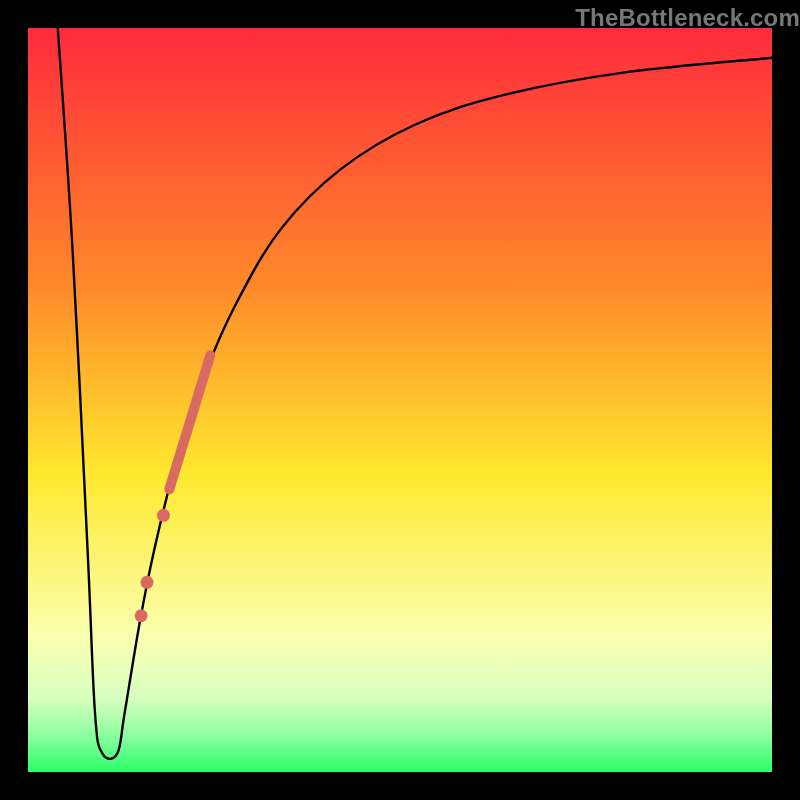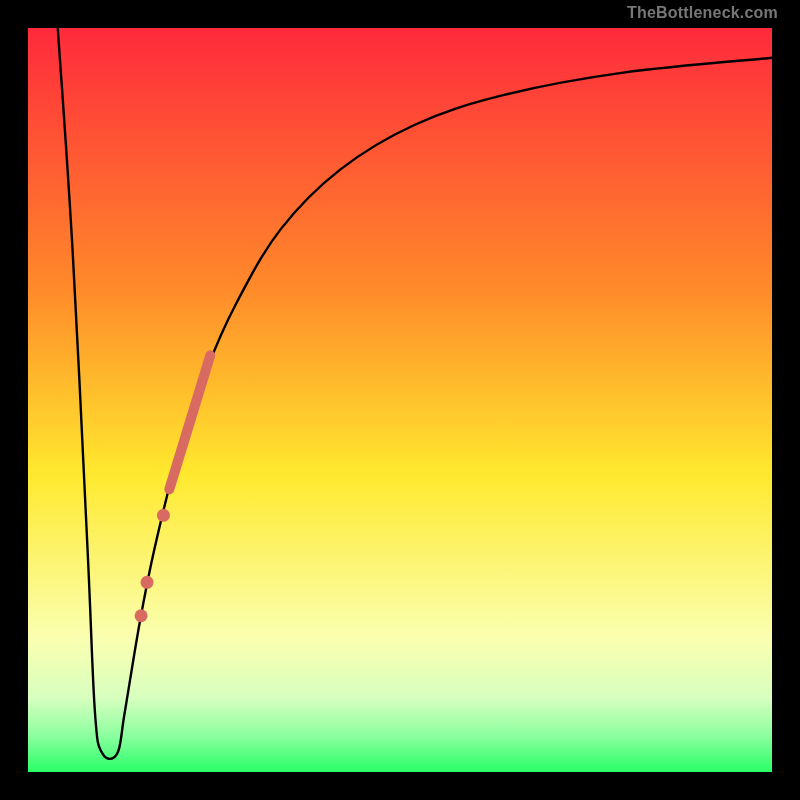--- a/index.html
+++ b/index.html
@@ -21,23 +21,23 @@
     position: absolute;
     left: 28px;
     top: 28px;
     width: 744px;
     height: 744px;
     overflow: hidden;
   }
   .watermark {
     position: absolute;
     top: 4px;
-    right: 22px;
+    right: 0;
     color: #777;
-    font-size: 16px;
+    font-size: 24px;
     font-weight: 600;
     letter-spacing: 0.2px;
     user-select: none;
     margin-left: 39px;
   }
 </style>
 </head>
 <body>
 
 <div class="frame">

